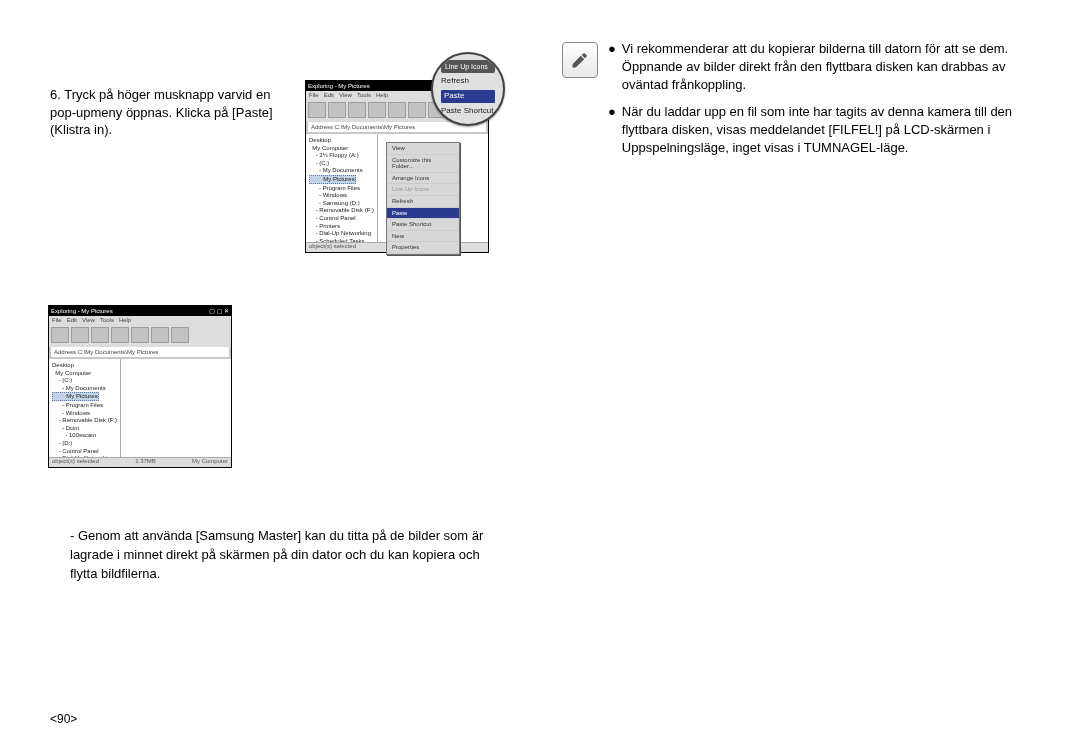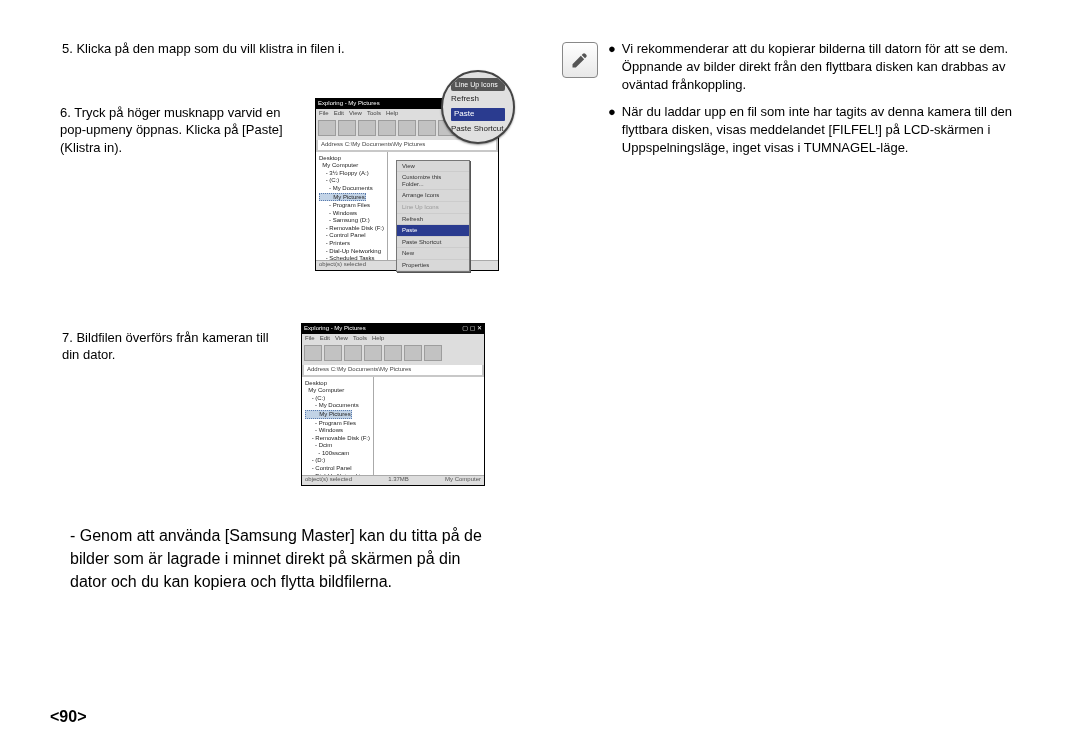--- a/index.html
+++ b/index.html
@@ -50,32 +50,31 @@
     display: flex;
     gap: 14px;
     align-items: flex-start;
     margin-top: 52px;
   }
   .step-txt {
     flex: 0 0 225px;
     padding-top: 6px;
   }
   .indent-note {
-    font-size: 16px;
+    font-size: 13px;
     line-height: 1.45;
     margin-left: 22px;
-    margin-top: 38px;
+    margin-top: 59px;
     max-width: 430px;
   }
   .foot {
     position: absolute;
     left: 50px;
     bottom: 20px;
-    font-size: 16px;
-    font-weight: bold;
+    font-size: 12px;
   }
 
   
   .icon-box {
     width: 34px; height: 34px;
     border: 1px solid #888;
     border-radius: 4px;
     flex: 0 0 34px;
     display: flex;
     align-items: center;
@@ -174,24 +173,23 @@
   .pencil-icon{width:20px;height:20px;}
 </style>
 </head>
 <body>
 
 <div class="page">
 
   <div class="cols">
     <div class="left">
 
-      <div class="step" style="margin-left:14px;">5. Klicka på den mapp som du vill klistra in filen i.</div>
 
       <div class="step step-6">
-        <div class="step-txt" style="margin-left:12px;">6. Tryck på höger musknapp varvid en pop-upmeny öppnas. Klicka på [Paste] (Klistra in).</div>
+        <div class="step-txt" style="margin-left:2px;">6. Tryck på höger musknapp varvid en pop-upmeny öppnas. Klicka på [Paste] (Klistra in).</div>
 
         <div style="position:relative;margin-left:16px;">
         <div class="explorer">
           <div class="titlebar">
             <span>Exploring - My Pictures</span>
             <span>▢ ▢ ✕</span>
           </div>
           <div class="menubar">
             <span>File</span>
             <span>Edit</span>
@@ -255,21 +253,20 @@
             <div class="lens-item">Refresh</div>
             <div class="lens-item sel">Paste</div>
             <div class="lens-item">Paste Shortcut</div>
             <div class="lens-item">New</div>
           </div>
         </div>
         </div>
       </div>
 
       <div class="step step-7">
-        <div class="step-txt" style="margin-left:14px;">7. Bildfilen överförs från kameran till din dator.</div>
 
         <div class="explorer small">
           <div class="titlebar">
             <span>Exploring - My Pictures</span>
             <span>▢ ▢ ✕</span>
           </div>
           <div class="menubar">
             <span>File</span>
             <span>Edit</span>
             <span>View</span>

